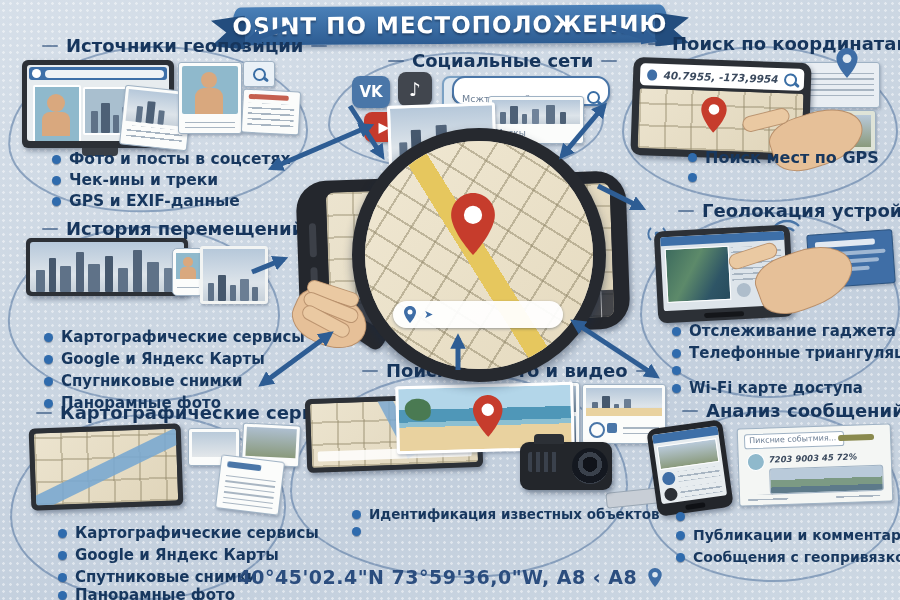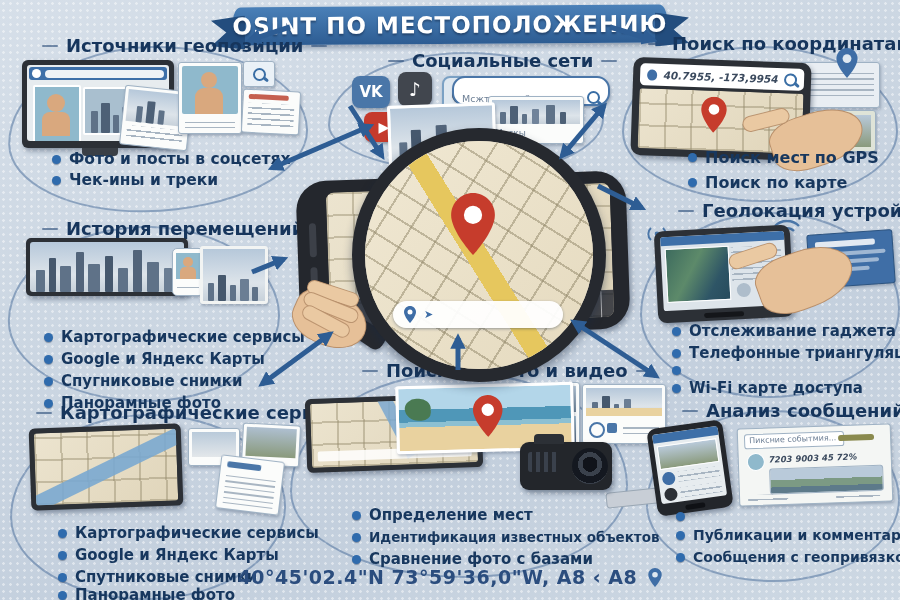--- a/index.html
+++ b/index.html
@@ -150,20 +150,24 @@
     </div>
     <ul class="bullets" style="left:52px;top:150px;font-size:15.5px;">
       <li style="margin-bottom:3px;">
           <span class="dot"></span>
           <span>Фото и посты в соцсетях</span>
         </li>
       <li style="margin-bottom:3px;">
           <span class="dot"></span>
           <span>Чек-ины и треки</span>
         </li>
+      <li>
+          <span class="dot"></span>
+          <span>GPS и EXIF-данные</span>
+        </li>
     </ul>
   </div>
 
   <div>
     <div class="sec-title" style="left:388px;top:50px;">
       <span>Социальные сети</span>
     </div>
     <div class="sicon" style="left:352px;top:76px;width:38px;height:32px;background:#4a76a8;font-size:15px;">
         <span>VK</span>
       </div>
@@ -239,21 +243,20 @@
 
     <div class="hand" style="left:770px;top:112px;width:92px;height:52px;transform:rotate(-18deg);border-radius:40% 60% 60% 45%;"></div>
     <div class="finger" style="left:742px;top:112px;width:46px;height:14px;transform:rotate(-14deg);"></div>
     <ul class="bullets" style="left:688px;top:148px;font-size:16px;">
       <li style="margin-bottom:6px;">
           <span class="dot"></span>
           <span>Поиск мест по GPS</span>
         </li>
       <li>
           <span class="dot"></span>
-          <span>Поиск по карте</span>
         </li>
     </ul>
   </div>
 
   <div>
     <div class="sec-title" style="left:42px;top:218px;">
       <span>История перемещений</span>
     </div>
     <div class="frame" style="left:26px;top:238px;width:162px;height:58px;border-radius:5px;">
       <div class="screen sky" style="left:4px;top:4px;right:4px;bottom:4px;">
@@ -470,31 +473,26 @@
       <div class="lines abs" style="left:40px;top:38px;right:6px;height:12px;"></div>
     </div>
 
     <div class="abs" style="left:520px;top:442px;width:92px;height:48px;background:#23262b;border-radius:9px;box-shadow:2px 3px 5px rgba(25,40,65,.45);z-index:2;">
       <div class="abs" style="left:14px;top:-8px;width:30px;height:10px;background:#2c3036;border-radius:4px 4px 0 0;"></div>
       <div class="abs" style="left:52px;top:6px;width:36px;height:36px;border-radius:50%;background:radial-gradient(circle at 50% 45%, #10131a 0 28%, #3a414c 28% 45%, #141820 45% 70%, #3a414c 70% 100%);"></div>
       <div class="abs" style="left:8px;top:10px;width:30px;height:20px;background:repeating-linear-gradient(90deg,#3a414c 0 4px,#23262b 4px 8px);border-radius:3px;"></div>
     </div>
     <div class="abs" style="left:606px;top:490px;width:52px;height:14px;background:#c8ced6;border:1px solid #9aa7b4;border-radius:4px;transform:rotate(-6deg);"></div>
     <ul class="bullets" style="left:352px;top:506px;font-size:15px;">
-      <li style="margin-bottom:5px;">
-          <span class="dot"></span>
-          <span>Определение мест</span>
-        </li>
       <li style="margin-bottom:5px;font-size:13.5px;">
           <span class="dot"></span>
           <span>Идентификация известных объектов</span>
         </li>
       <li>
           <span class="dot"></span>
-          <span>Сравнение фото с базами</span>
         </li>
     </ul>
   </div>
 
   <div>
     <div class="sec-title" style="left:682px;top:400px;">
       <span>Анализ сообщений</span>
     </div>
     <div class="frame" style="left:652px;top:424px;width:76px;height:88px;transform:rotate(-8deg);border-radius:9px;background:#23262b;">
       <div class="screen" style="left:5px;top:6px;right:5px;bottom:12px;background:#e7ecef;">

